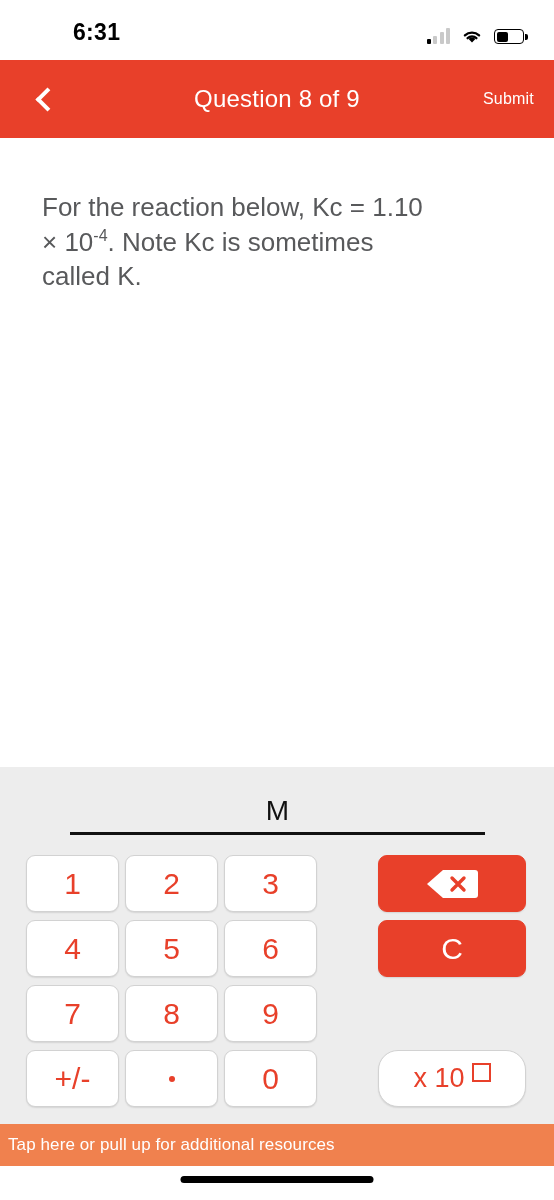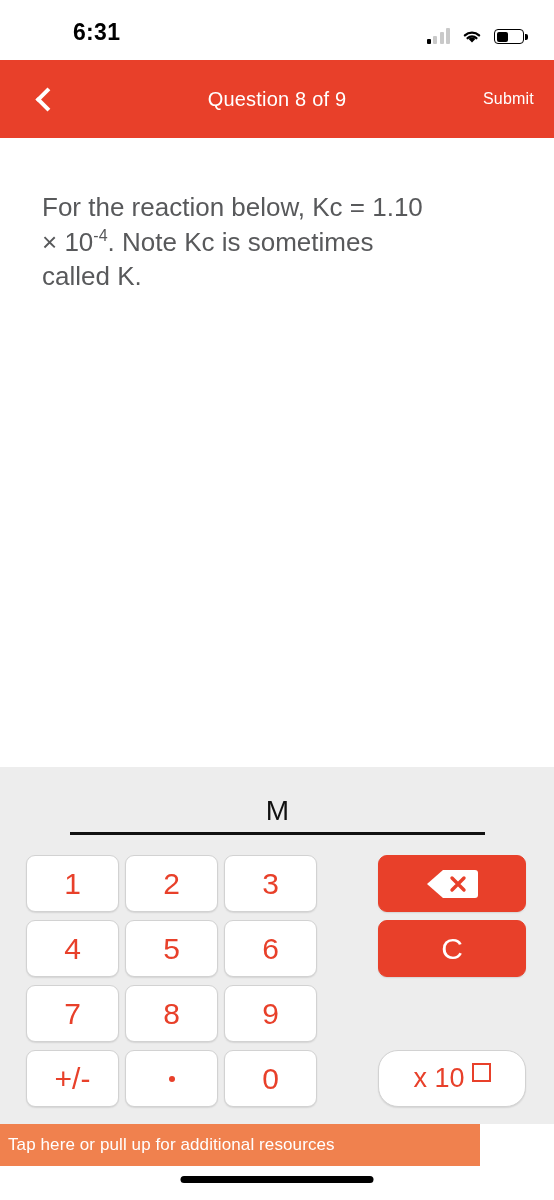--- a/index.html
+++ b/index.html
@@ -47,21 +47,21 @@
   }
   .back-btn{
     position:absolute; left:22px; top:50%; transform:translateY(-50%);
     width:46px; height:46px; display:flex; align-items:center; justify-content:center;
     cursor:pointer;
   }
   .chev{ width:17px; height:17px; border-left:4px solid #fff; border-bottom:4px solid #fff;
     transform:rotate(45deg); margin-left:5px; }
   .nav-title{
     position:absolute; left:0; right:0; text-align:center;
-    font-size:20px; color:#ffffff; font-weight:400; letter-spacing:.2px;
+    font-size:24px; color:#ffffff; font-weight:400; letter-spacing:.2px;
   }
   .nav-submit{
     position:absolute; right:20px; font-size:16px; color:#ffffff;
     cursor:pointer; letter-spacing:.2px;
   }
 
   
   .qbody{
     position:absolute; top:138px; left:0; width:480px; height:629px;
     background:#ffffff; padding:52px 42px 0 42px;
@@ -107,21 +107,21 @@
   .key.red{ background:#E8402A; border-color:#E8402A; color:#ffffff; }
   .key .dot{ width:6px; height:6px; background:#E8402A; border-radius:50%; }
   .key-exp{ font-size:27px; display:flex; align-items:center; gap:7px; }
   .exp-box{ width:19px; height:19px; border:2px solid #E8402A; display:inline-block;
     margin-bottom:12px; }
   .bksp{ position:relative; width:54px; height:32px; }
   .bksp svg{ display:block; }
 
   
   .resbar{
-    position:absolute; top:1124px; left:0; width:480px; height:42px;
+    position:absolute; top:1124px; left:0; width:554px; height:42px;
     background:#F0814E; display:flex; align-items:center;
     cursor:pointer;
   }
   .resbar span{ font-size:17px; color:#ffffff; padding-left:8px; letter-spacing:.1px; }
 
   .homebar{
     position:absolute; bottom:0; left:0; width:554px; height:34px;
     background:#ffffff;
   }
   .homebar i{

